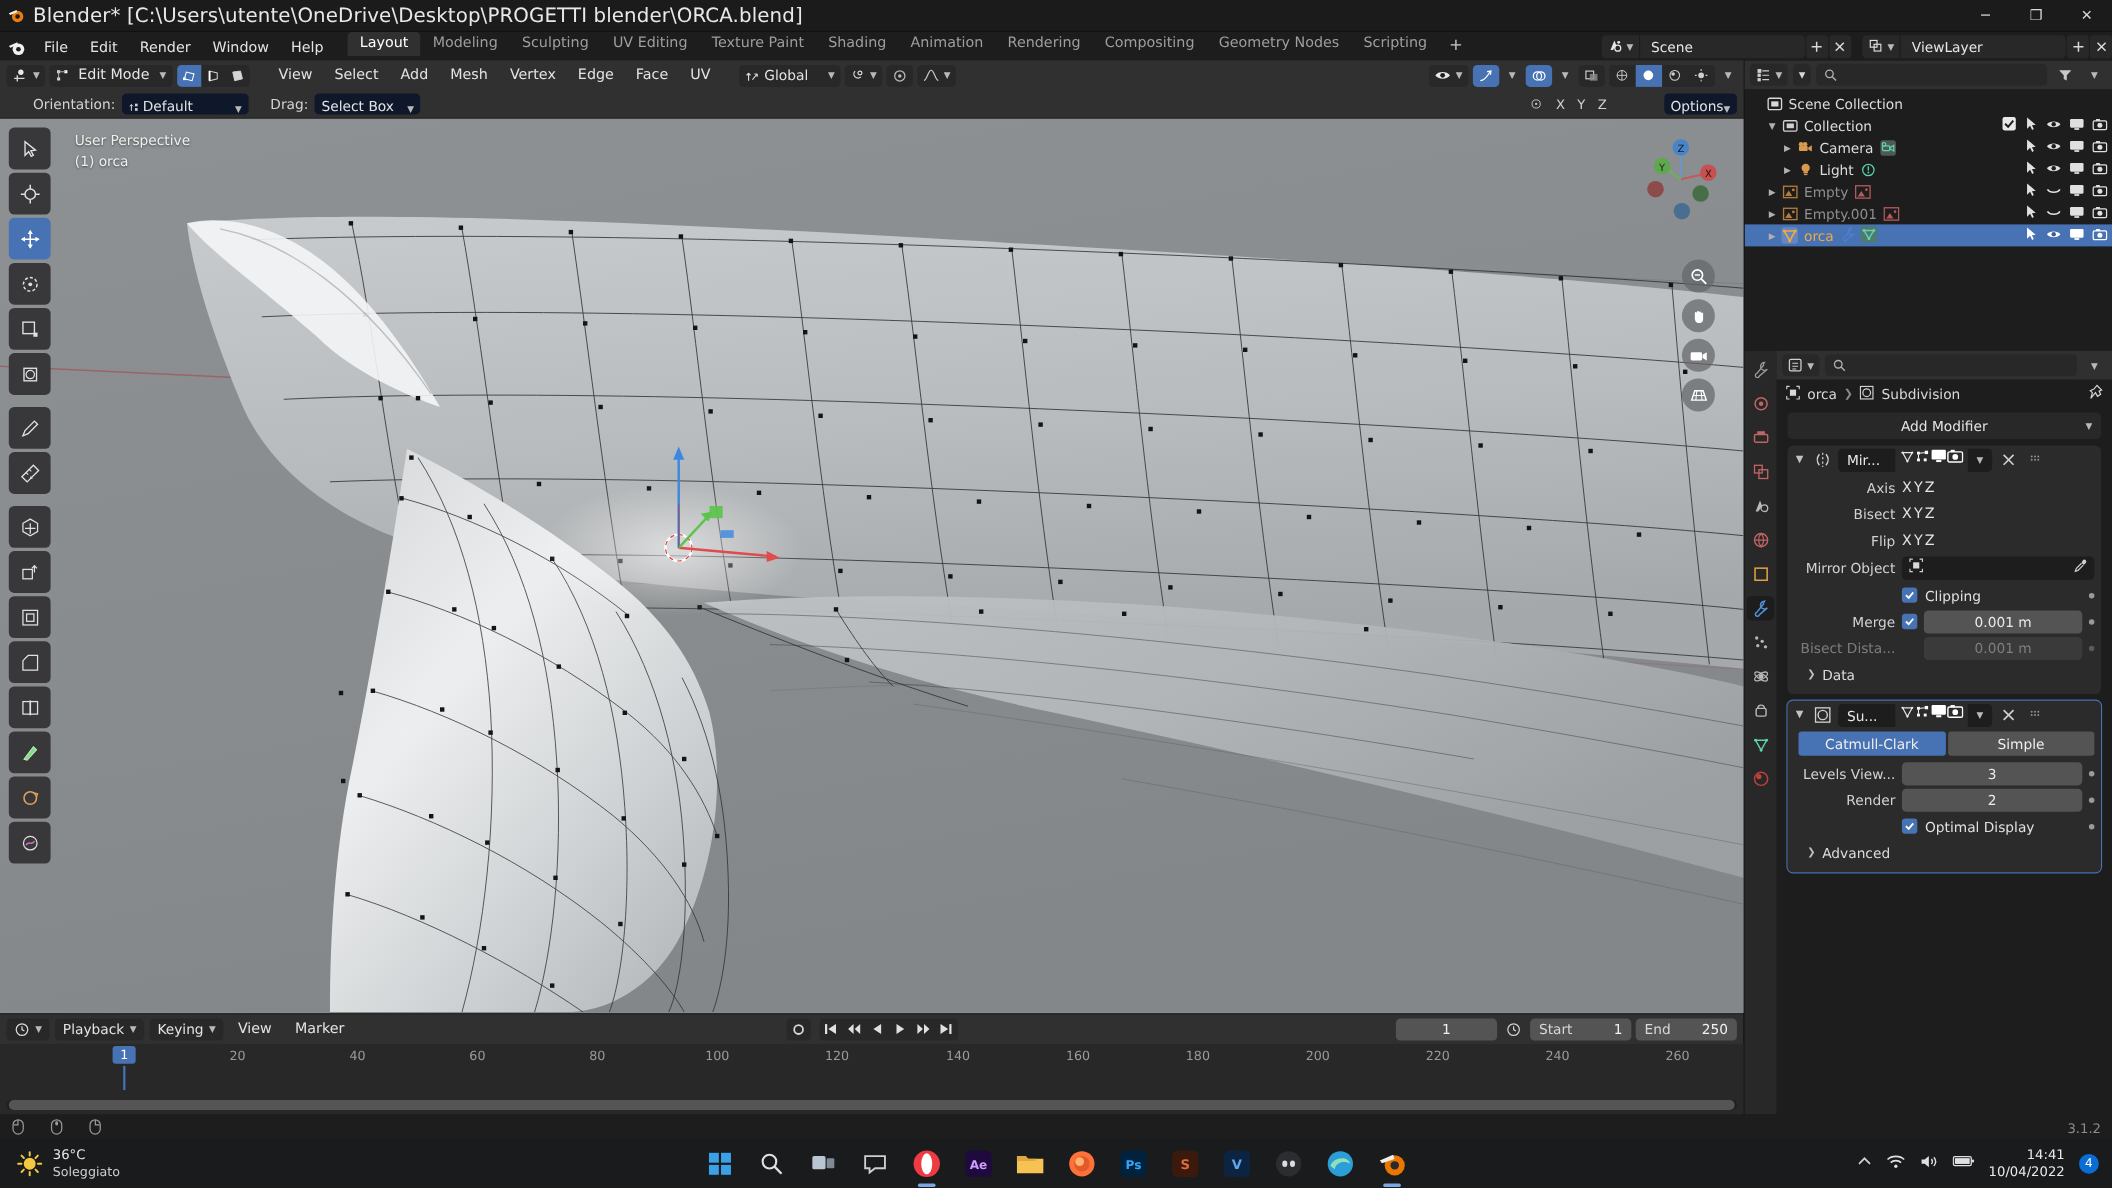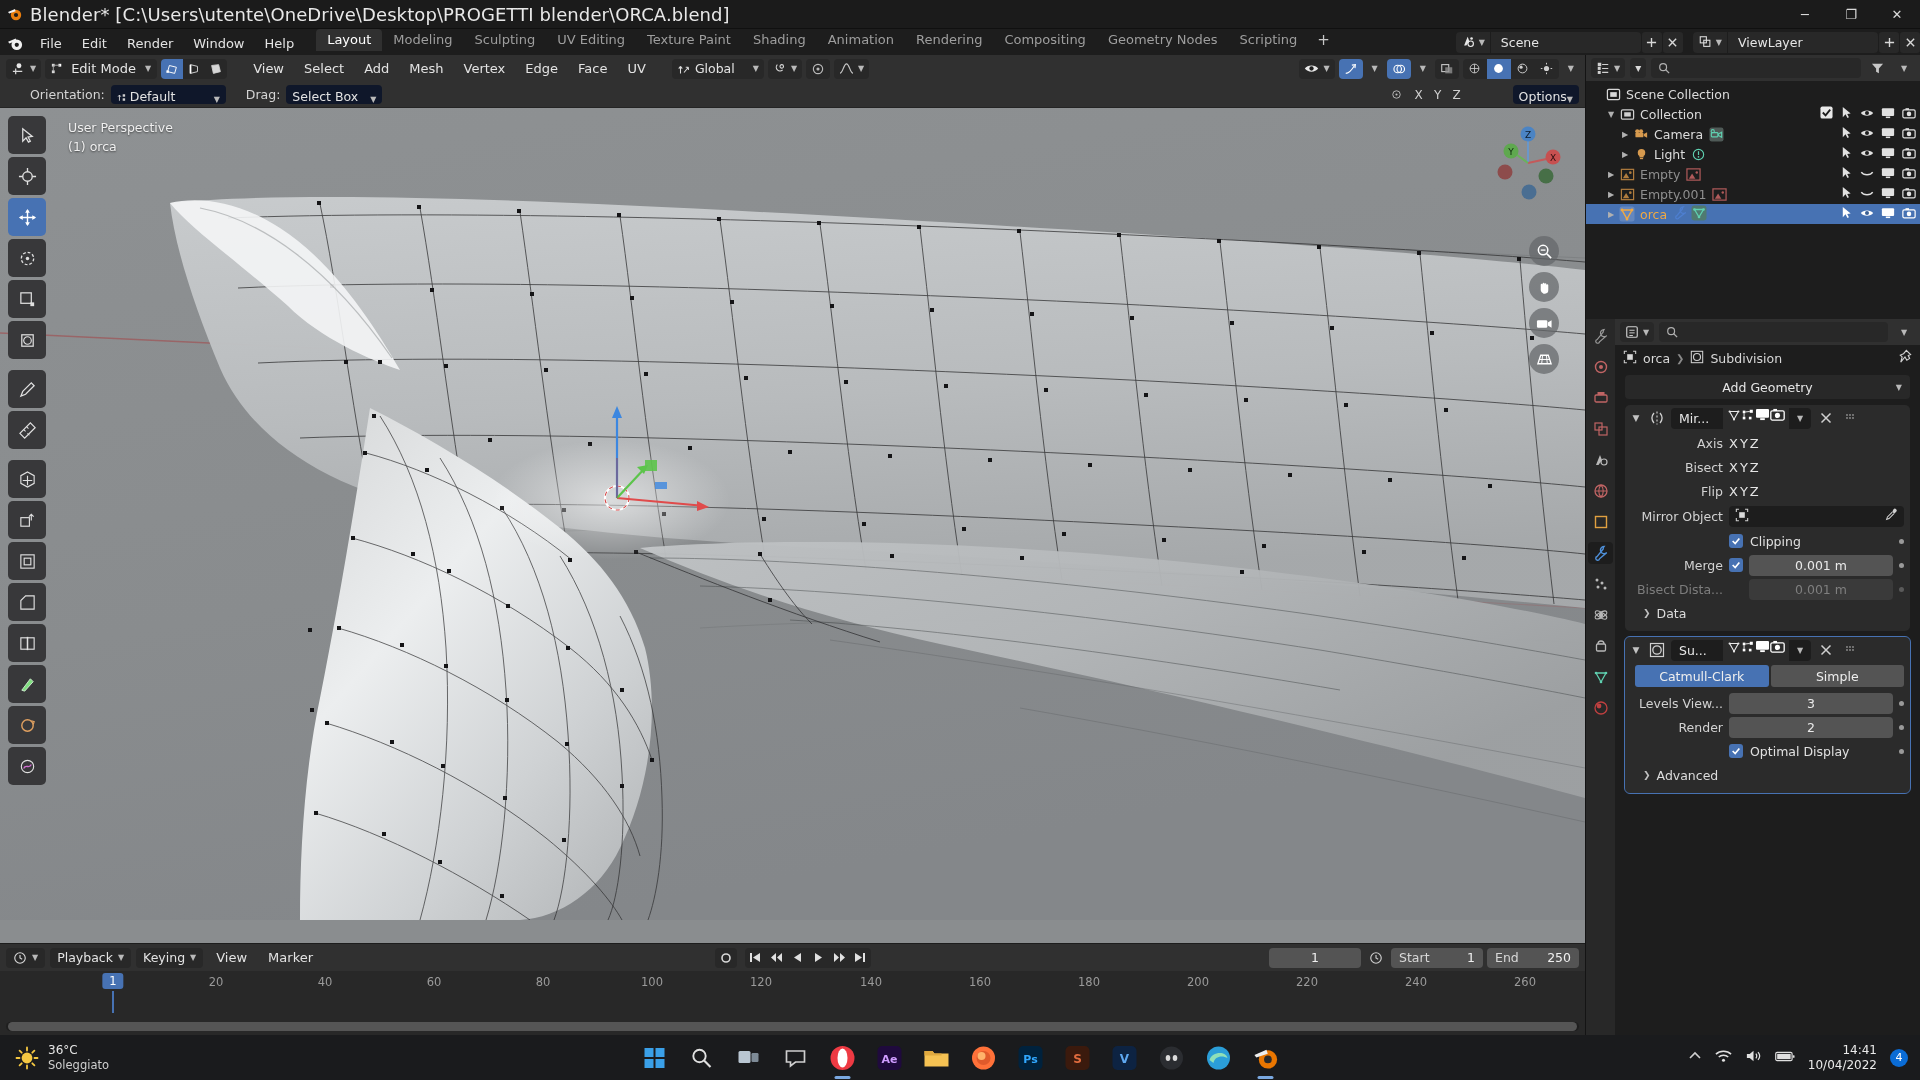--- a/index.html
+++ b/index.html
@@ -1431,21 +1431,21 @@
             </span>
             <span>Subdivision</span>
             <span class="bc-pin">
               <svg width="15" height="15" viewBox="0 0 16 16">
                   <path d="M10 1.5 L14.5 6 L12 7 L13.5 10 L10.5 12 L8.5 8.5 L4 14 L5.5 8.5 L3.5 6.5 L7 5 Z" fill="none" stroke="#d0d0d0" stroke-width="1.2"></path>
                 </svg>
             </span>
           </div>
 
           <div class="add-mod">
-            <span>Add Geometry</span>
+            <span>Add Modifier</span>
             <span class="chv chev">▼</span>
           </div>
 
           <div class="mod-panel">
             <div class="mod-head">
               <span class="exp">▼</span>
               <span class="mod-type-ico">
                 <svg width="16" height="16" viewBox="0 0 16 16">
                     <path d="M5 3 C2.5 6 2.5 10 5 13" fill="none" stroke="#d0d0d0" stroke-width="1.3"></path>
                     <path d="M11 3 C13.5 6 13.5 10 11 13" fill="none" stroke="#d0d0d0" stroke-width="1.3"></path>
@@ -1683,20 +1683,41 @@
             <div class="subpanel">
               <span class="tri">❯</span>
               <span>Advanced</span>
             </div>
           </div>
         </div>
       </div>
     </div>
   </div>
 
+  <div class="statusbar">
+    <div class="sb-item">
+      <svg width="13" height="15" viewBox="0 0 14 16">
+          <rect x="2" y="1" width="10" height="14" rx="5" fill="none" stroke="#9a9a9a" stroke-width="1.2"></rect>
+          <path d="M2.5 6 L6.8 6 L6.8 1.3" stroke="#9a9a9a" stroke-width="1.2" fill="none"></path>
+        </svg>
+    </div>
+    <div class="sb-item">
+      <svg width="13" height="15" viewBox="0 0 14 16">
+          <rect x="2" y="1" width="10" height="14" rx="5" fill="none" stroke="#9a9a9a" stroke-width="1.2"></rect>
+          <rect x="5.6" y="2.5" width="2.8" height="4" rx="1.3" fill="#9a9a9a"></rect>
+        </svg>
+    </div>
+    <div class="sb-item">
+      <svg width="13" height="15" viewBox="0 0 14 16">
+          <rect x="2" y="1" width="10" height="14" rx="5" fill="none" stroke="#9a9a9a" stroke-width="1.2"></rect>
+          <path d="M11.5 6 L7.2 6 L7.2 1.3" stroke="#9a9a9a" stroke-width="1.2" fill="none"></path>
+        </svg>
+    </div>
+    <span class="status-ver">3.1.2</span>
+  </div>
 
   <div class="taskbar">
     <div class="tb-weather">
       <svg width="26" height="26" viewBox="0 0 26 26">
         <circle cx="13" cy="13" r="5.4" fill="#f5c842"></circle>
         <g stroke="#f5c842" stroke-width="1.8" stroke-linecap="round">
           <path d="M13 2.5 L13 5.5 M13 20.5 L13 23.5 M2.5 13 L5.5 13 M20.5 13 L23.5 13"></path>
           <path d="M5.6 5.6 L7.7 7.7 M18.3 18.3 L20.4 20.4 M20.4 5.6 L18.3 7.7 M7.7 18.3 L5.6 20.4"></path>
         </g>
       </svg>

